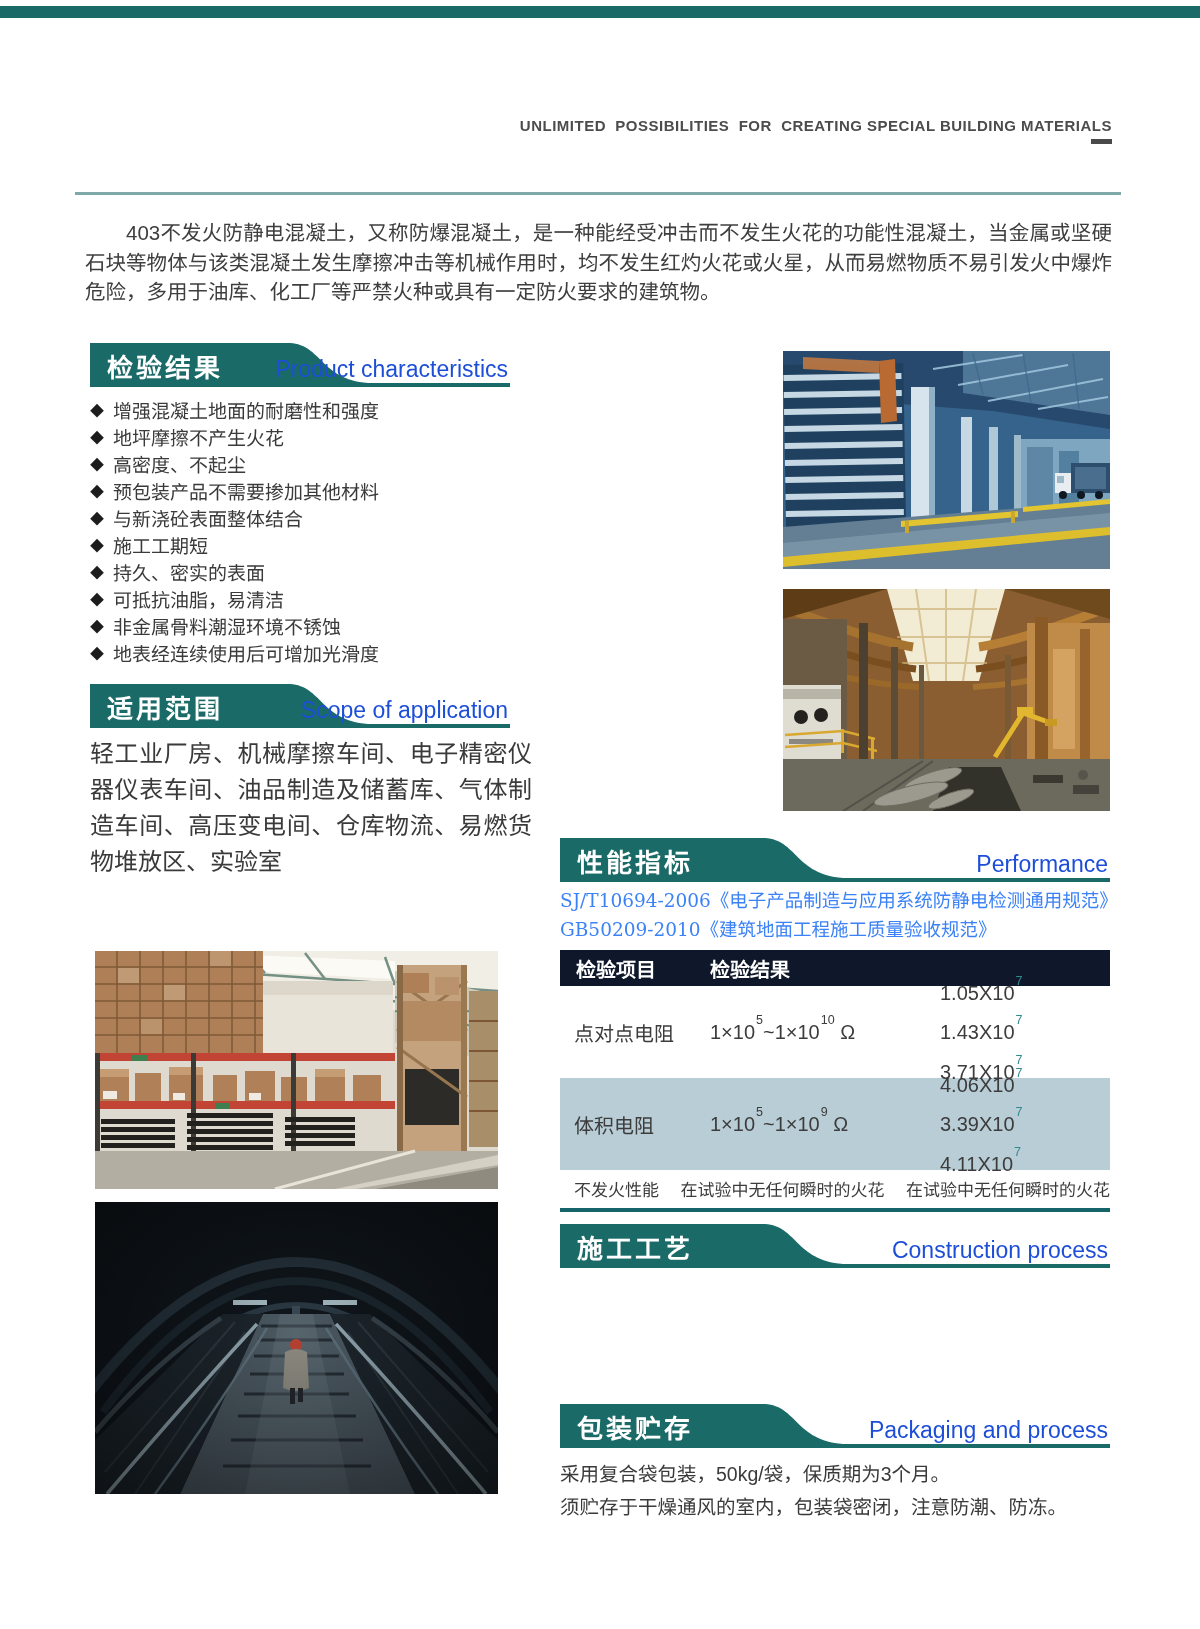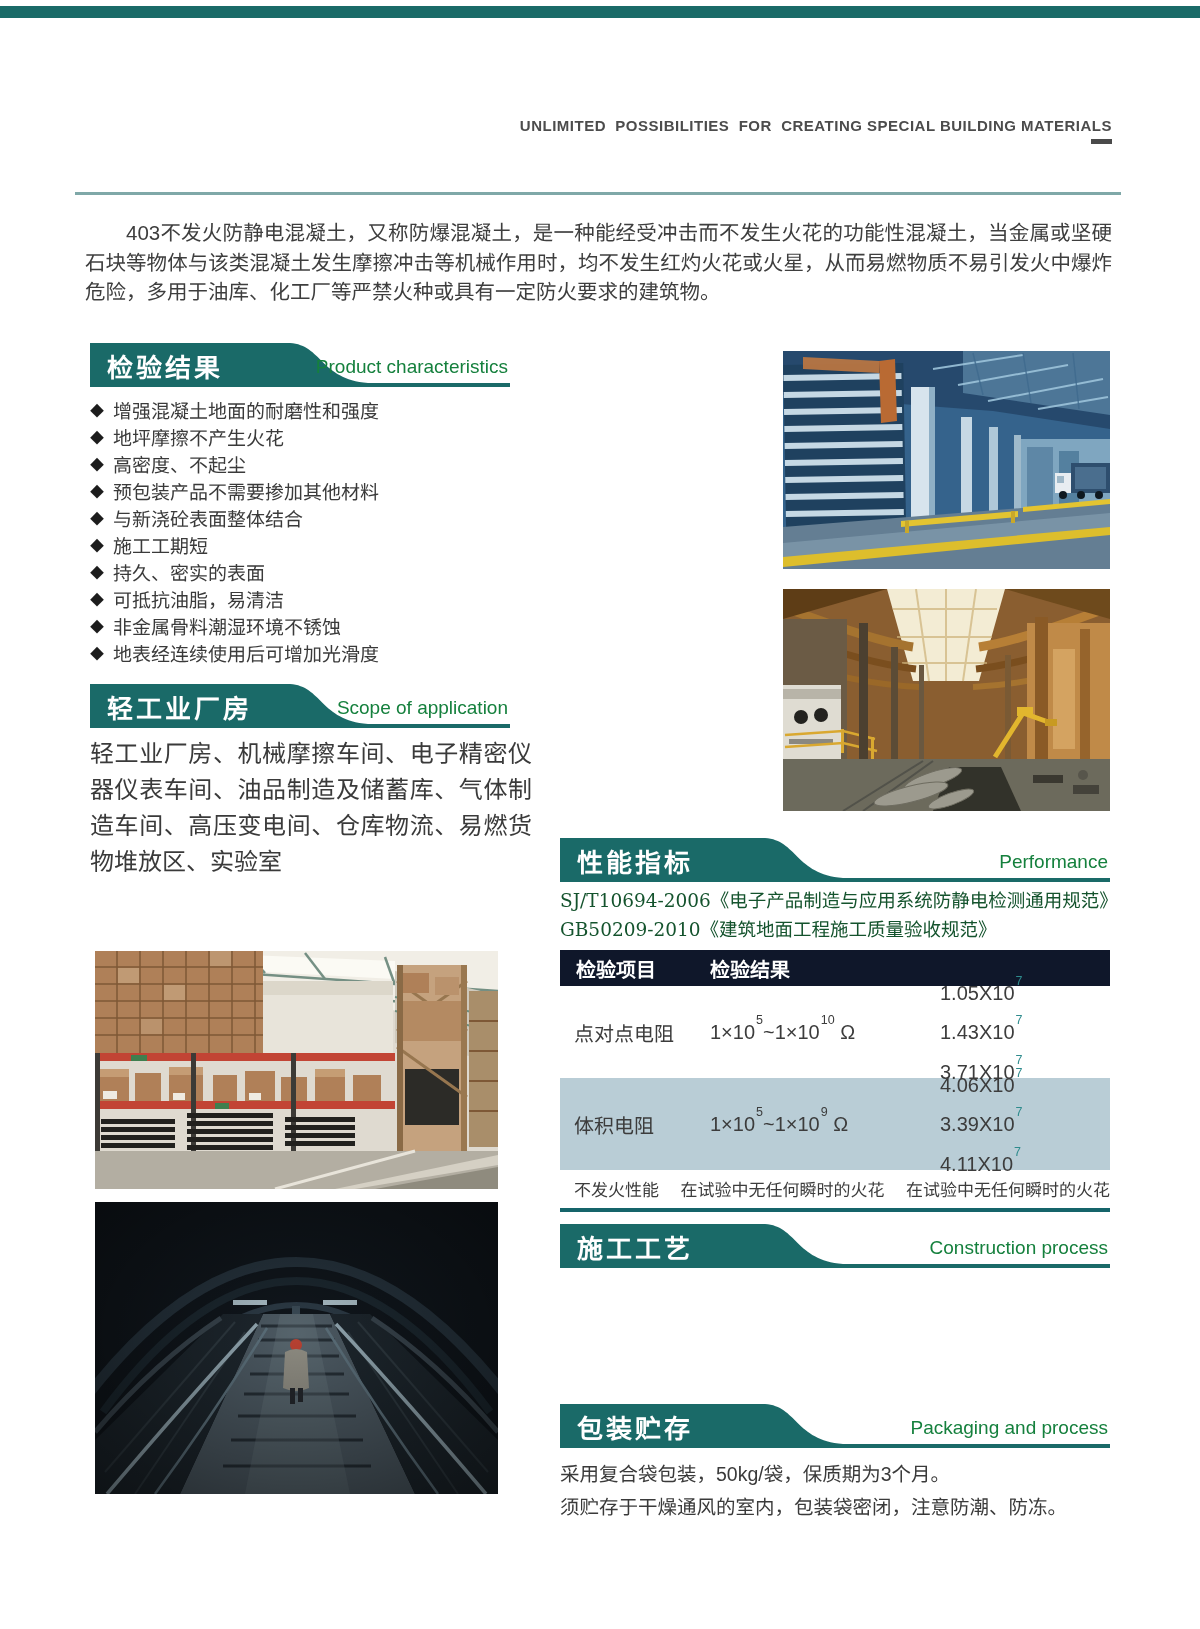--- a/index.html
+++ b/index.html
@@ -11,29 +11,29 @@
   .topbar{left:0;top:0;width:1200px;height:12px;background:#1A6B68}
   .tagline{top:111px;right:88px;font-size:15px;font-weight:bold;letter-spacing:.5px;color:#4C4C4C;white-space:pre}
   .tagline-dash{top:133px;right:88px;width:21px;height:5px;background:#4A4A4A}
   .divider{left:75px;top:186px;width:1046px;height:3px;background:#7FA8A8}
 
   .intro{left:85px;top:212px;width:1027px;font-size:20.5px;line-height:29.5px;color:#3E3E3E;text-align:justify;text-indent:2em}
 
   .sec{height:48px}
   .sec svg.shape{position:absolute;left:0;top:0;width:100%;height:44px}
   .sec .t{position:absolute;left:17px;top:4px;font-size:26px;font-weight:bold;color:#fff;letter-spacing:3px}
-  .sec .s{position:absolute;right:2px;top:13px;font-size:19px;color:#15803d}
+  .sec .s{position:absolute;right:2px;top:13px;font-size:23px;color:#1d4ed8}
 
   .bullets{left:90px;top:390px;width:432px}
   .bullet{display:flex;align-items:center;height:27px;font-size:19px;color:#3A3A3A}
   .bullet .bm{font-size:14px;margin-right:9px;color:#1C1C1C;flex:none}
 
   .scopetext{left:90px;top:730px;width:442px;font-size:24px;line-height:36px;color:#3A3A3A;text-align:justify}
 
-  .standards{left:560px;top:880px;width:552px;font-family:"DejaVu Serif",serif;font-size:18.5px;line-height:29px;color:#14532d}
+  .standards{left:560px;top:880px;width:552px;font-family:"DejaVu Serif",serif;font-size:18.5px;line-height:29px;color:#3b82f6}
 
   .tbl{left:560px;top:944px;width:550px}
   .tr{display:flex;align-items:center}
   .tr.head{height:36px;background:#0f172a;color:#fff;font-size:20px;font-weight:bold}
   .tr.body{font-size:20px;color:#3C3C3C}
   .tr.r1{height:92px}
   .tr.r2{height:92px;background:#B9CDD6}
   .c1{width:150px;padding-left:14px;flex:none}
   .tr.head .c1{padding-left:16px}
   .c2{width:214px;flex:none}
@@ -113,21 +113,21 @@
     <div class="bullet">
         <span class="bm">◆</span>
         <span>地表经连续使用后可增加光滑度</span>
       </div>
   </div>
 
   <div class="abs sec" style="left:90px;top:678px;width:420px">
     <svg class="shape" viewBox="0 0 420 44" preserveAspectRatio="none">
         <path d="M0,0 H200 C232,2 230,36 278,40 H420 V44 H0 Z" fill="#1A6A68"></path>
       </svg>
-    <span class="t">轻工业厂房</span>
+    <span class="t">适用范围</span>
     <span class="s">Scope of application</span>
   </div>
   <p class="abs scopetext">轻工业厂房、机械摩擦车间、电子精密仪器仪表车间、油品制造及储蓄库、气体制造车间、高压变电间、仓库物流、易燃货物堆放区、实验室</p>
 
   <div class="abs photo p1">
     <svg viewBox="0 0 327 218" preserveAspectRatio="none">
       <rect width="327" height="218" fill="#35638C"></rect>
       <polygon points="0,0 327,0 327,78 210,60 0,44" fill="#26496D"></polygon>
       <polygon points="180,0 327,0 327,64 180,42" fill="#6E9BB9" opacity="0.55"></polygon>
       <g stroke="#9CC3DA" stroke-width="2" opacity="0.9">

